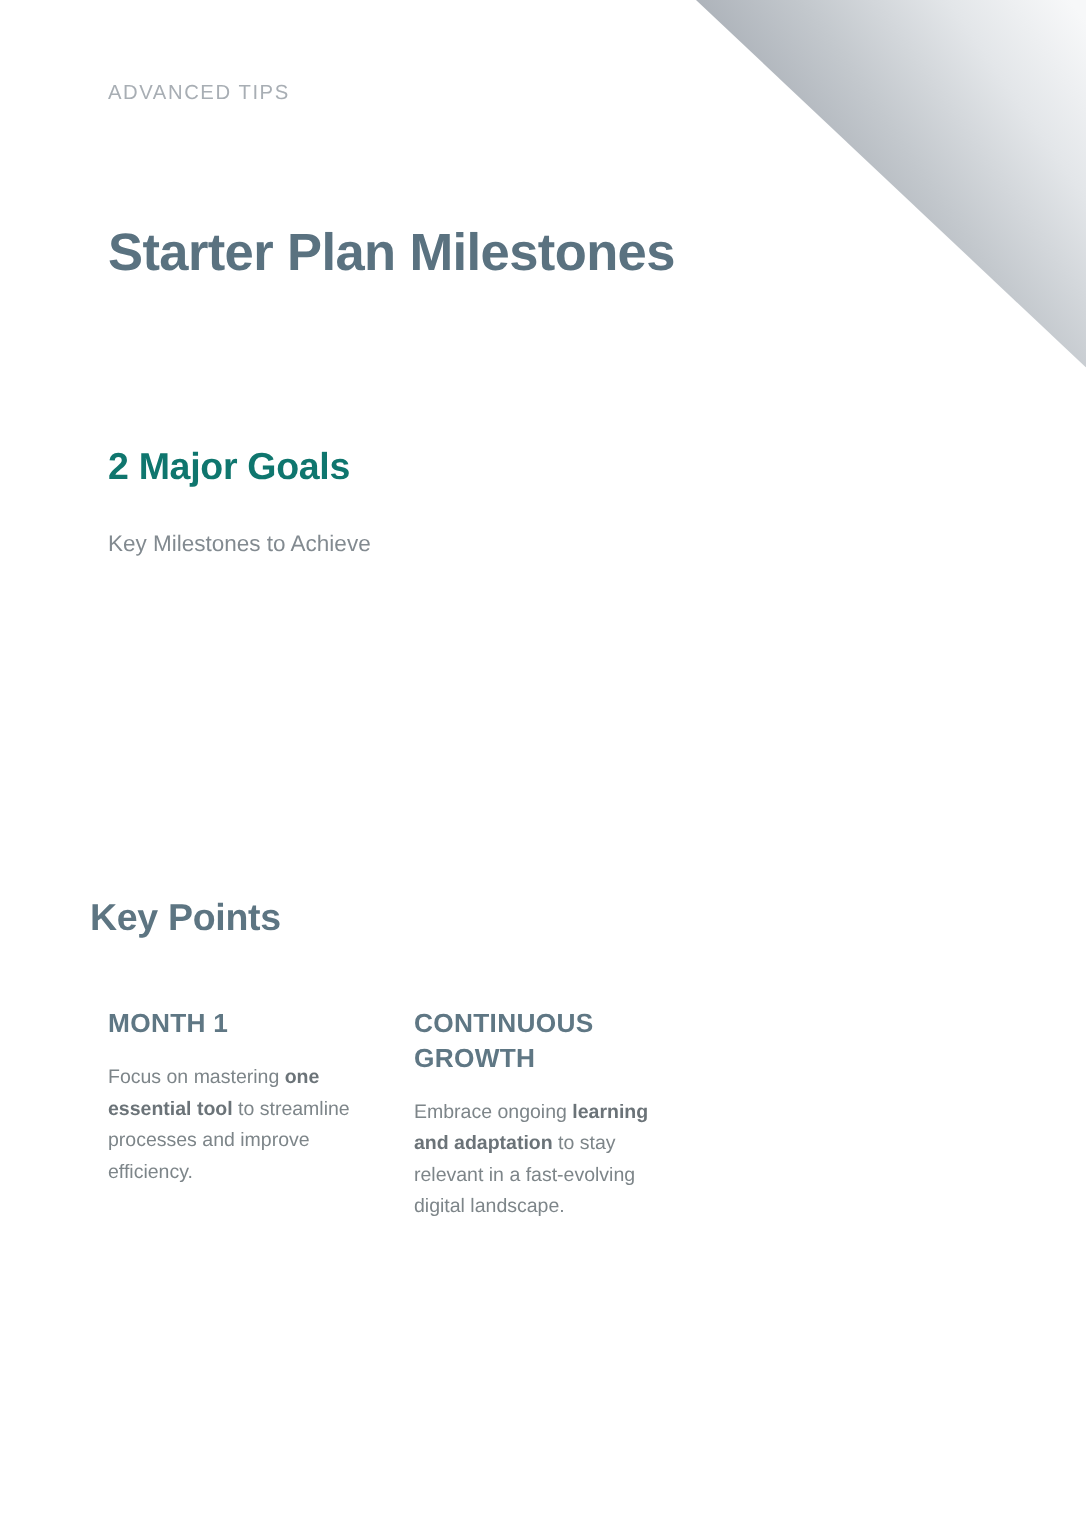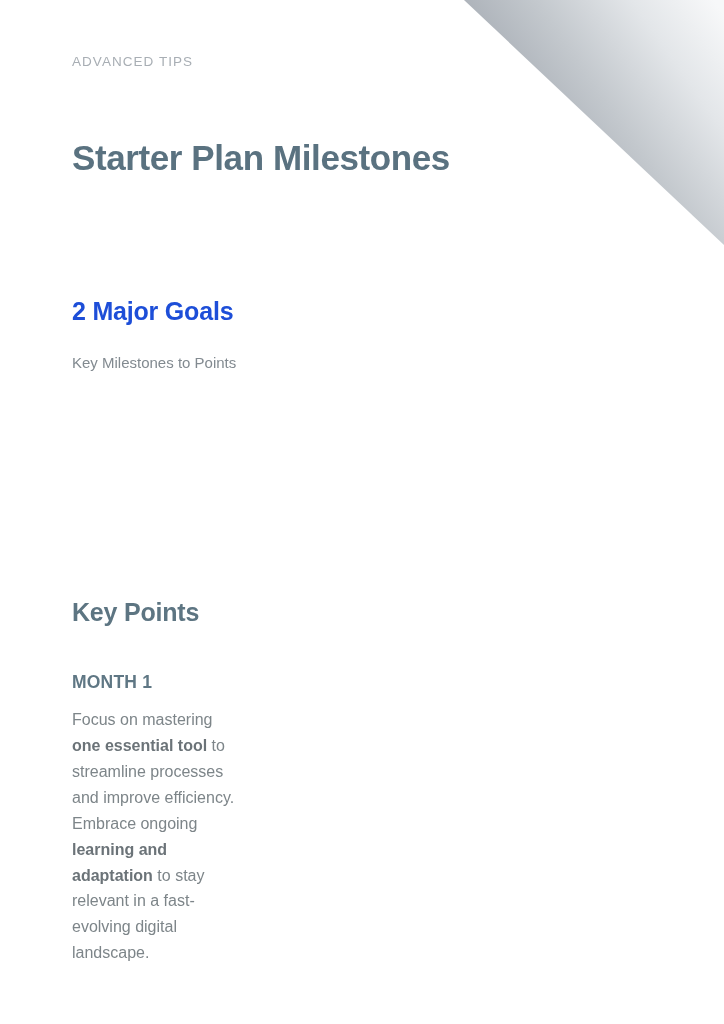--- a/index.html
+++ b/index.html
@@ -41,70 +41,70 @@
     letter-spacing: 1.05px;
     color: #a8aeb4;
     font-weight: 400;
     text-transform: uppercase;
     line-height: 1.2;
   }
 
   .page-title {
     position: absolute;
     left: 72px;
-    top: 138px;
+    top: 149px;
     font-size: 35px;
     font-weight: 700;
     color: #5a7280;
     letter-spacing: -0.4px;
     line-height: 1.15;
     margin: 0;
   }
 
   .section-heading {
     position: absolute;
     left: 72px;
     top: 296px;
     font-size: 25px;
     font-weight: 700;
-    color: #1d4ed8;
+    color: #0f766e;
     letter-spacing: -0.2px;
     line-height: 1.2;
     margin: 0;
   }
 
   .section-subtitle {
     position: absolute;
     left: 72px;
     top: 352px;
     font-size: 15px;
     font-weight: 400;
     color: #828a90;
     line-height: 1.45;
   }
 
   .keypoints-heading {
     position: absolute;
-    left: 72px;
+    left: 60px;
     top: 597px;
     font-size: 25px;
     font-weight: 700;
     color: #5d7582;
     letter-spacing: -0.2px;
     line-height: 1.2;
     margin: 0;
   }
 
   .columns {
     position: absolute;
     left: 72px;
     top: 671px;
     width: 600px;
     display: flex;
-    flex-direction: column;
+    flex-direction: row;
     align-items: flex-start;
   }
 
   .column {
     width: 164px;
     margin-right: 40px;
   }
   .column:last-child {
     margin-right: 0;
     width: 180px;
@@ -114,21 +114,21 @@
     font-size: 17.5px;
     font-weight: 700;
     color: #5f7784;
     letter-spacing: 0.2px;
     text-transform: uppercase;
     line-height: 1.32;
     margin: 0 0 13px 0;
   }
 
   .column-body {
-    font-size: 16px;
+    font-size: 13px;
     font-weight: 400;
     color: #7d8589;
     line-height: 1.62;
     margin: 0;
   }
 
   .column-body b {
     font-weight: 700;
     color: #6b7378;
   }
@@ -152,29 +152,30 @@
       <polygon points="0,0 260,0 260,245" fill="url(#foldGrad)"></polygon>
     </svg>
   </div>
 
   <div class="eyebrow">ADVANCED TIPS</div>
 
   <h1 class="page-title">Starter Plan Milestones</h1>
 
   <h2 class="section-heading">2 Major Goals</h2>
 
-  <div class="section-subtitle">Key Milestones to Points</div>
+  <div class="section-subtitle">Key Milestones to Achieve</div>
 
   <h2 class="keypoints-heading">Key Points</h2>
 
   <div class="columns">
     <div class="column">
       <div class="column-title">MONTH 1</div>
       <p class="column-body">Focus on mastering <b>one essential tool</b> to streamline processes and improve efficiency.</p>
     </div>
 
 
     <div class="column">
+      <div class="column-title">CONTINUOUS GROWTH</div>
       <p class="column-body">Embrace ongoing <b>learning and adaptation</b> to stay relevant in a fast-evolving digital landscape.</p>
     </div>
   </div>
 
 </div>
 
 </body></html>

